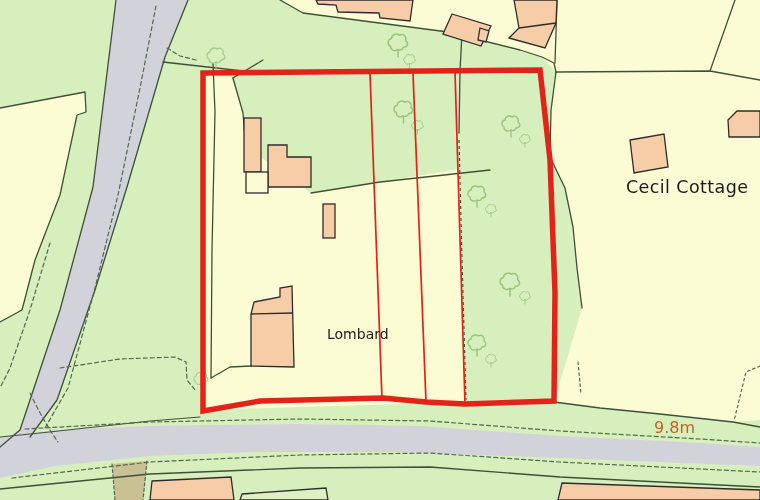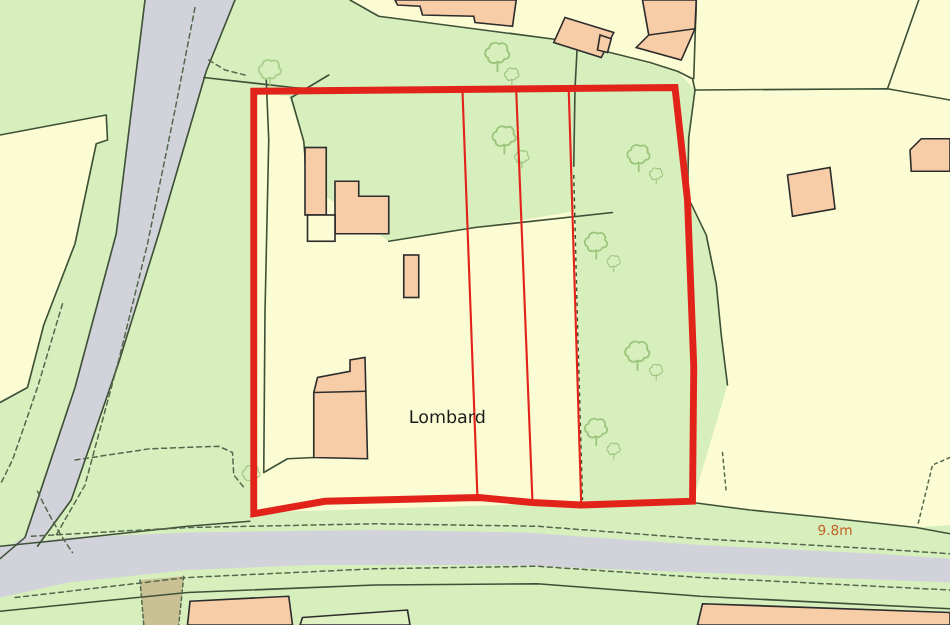--- a/index.html
+++ b/index.html
@@ -7,21 +7,21 @@
     position:relative;
     width:760px;height:500px;
     overflow:hidden;
     background:#d6efbd;
     font-family:"DejaVu Sans", sans-serif;
   }
   .map svg{position:absolute;left:0;top:0;}
   .lbl{position:absolute;color:#1c1c1c;white-space:nowrap;}
   .lbl-lombard{left:327px;top:326px;font-size:14px;}
   .lbl-cecil{left:626px;top:177px;font-size:17.5px;letter-spacing:0.4px;}
-  .lbl-width{left:654px;top:418px;font-size:11px;color:#c06426;}
+  .lbl-width{left:654px;top:418px;font-size:16px;color:#c06426;}
 </style>
 </head>
 <body>
 
 <div class="map">
 <svg width="760" height="500" viewBox="0 0 760 500">
 
   <rect x="0" y="0" width="760" height="500" fill="#d6efbd"></rect>
 
   <g fill="#fbfcd3" stroke="none">
@@ -119,14 +119,15 @@
     <path stroke-width="5.5" d="M203,73 L540,70 L550,160 L555,293 L554,401 L465,404 L426,402 L383,398 L260,401 L203,411 Z"></path>
     <g stroke-width="1.7">
       <path d="M370,73 L382,399"></path>
       <path d="M413,73 L426,402"></path>
       <path d="M455,72 L465,404"></path>
     </g>
   </g>
 </svg>
 
   <div class="lbl lbl-lombard">Lombard</div>
+  <div class="lbl lbl-cecil">Cecil Cottage</div>
   <div class="lbl lbl-width">9.8m</div>
 </div>
 
 </body></html>

